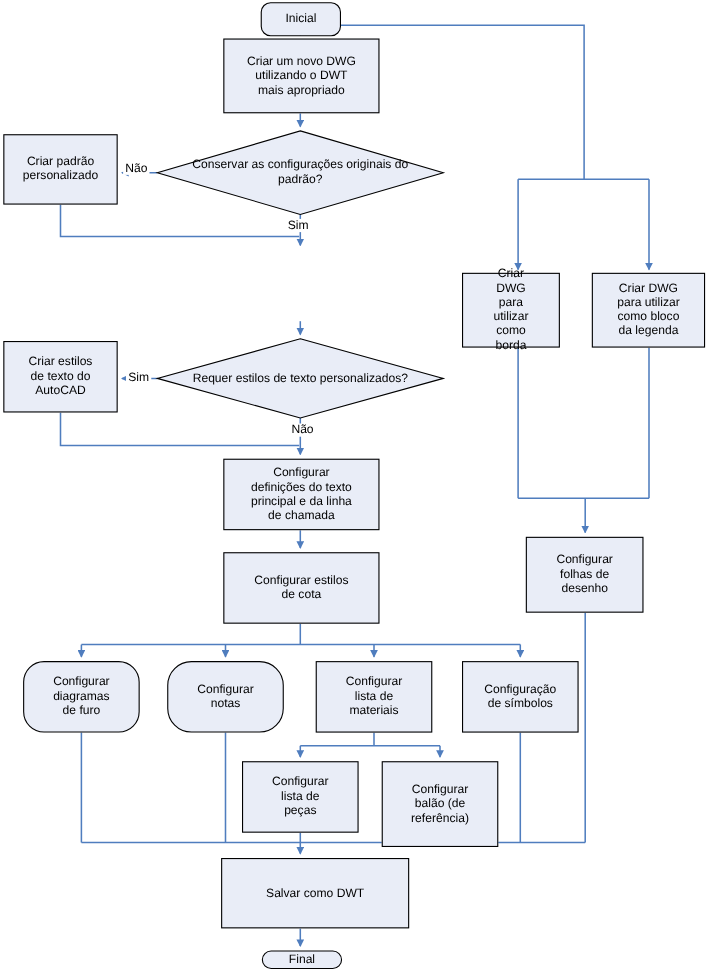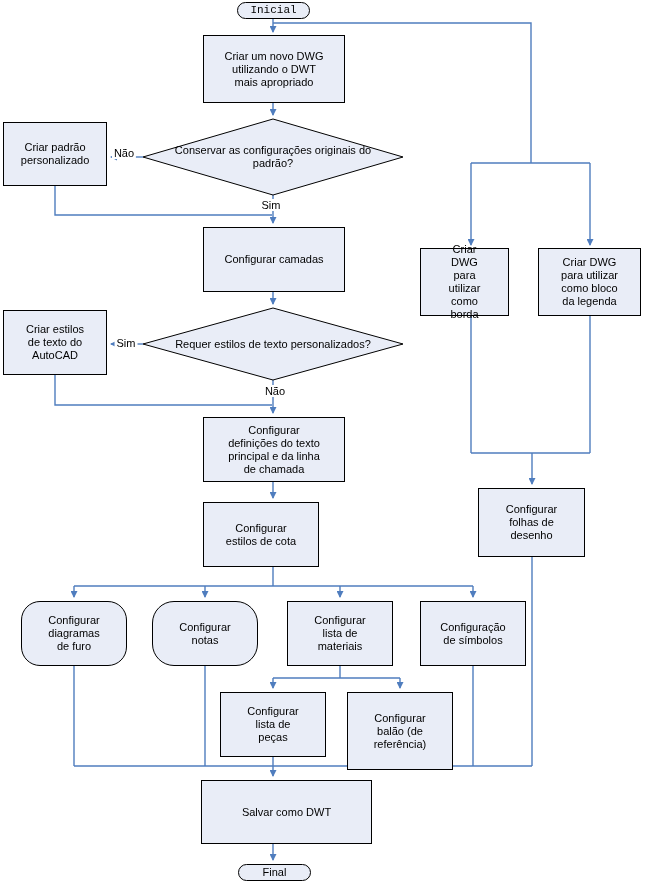--- a/index.html
+++ b/index.html
@@ -125,29 +125,28 @@
     <path class="edge" d="M473,666 V766"></path>
     <path class="edge" d="M400,757 V766"></path>
     <path class="edge" d="M74,766 H532"></path>
     <path class="edge" d="M273,757 V776" marker-end="url(#arrowhead)"></path>
     <path class="edge" d="M273,844 V860" marker-end="url(#arrowhead)"></path>
 
     <polygon class="diamond" points="273,119 403,157 273,195 143,157"></polygon>
     <polygon class="diamond" points="273,308 403,344 273,380 143,344"></polygon>
   </svg>
 
-  <div class="node terminator" style="left:237px; top:2px; width:73px; height:17px;font-family:Liberation Mono, monospace;">Inicial</div>
+  <div class="node terminator" style="left:237px; top:2px; width:73px; height:31px;">Inicial</div>
   <div class="node terminator" style="left:238px; top:864px; width:73px; height:17px;">Final</div>
 
   <div class="node" style="left:203px; top:35px; width:142px; height:68px;">Criar um novo DWG utilizando o DWT mais apropriado</div>
   <div class="node" style="left:3px; top:122px; width:104px; height:64px;">Criar padrão personalizado</div>
-  <div class="node" style="left:203px; top:227px; width:142px; height:65px;">Configurar camadas</div>
   <div class="node" style="left:3px; top:310px; width:104px; height:65px;">Criar estilos de texto do AutoCAD</div>
   <div class="node" style="left:203px; top:417px; width:142px; height:65px;">Configurar definições do texto principal e da linha de chamada</div>
-  <div class="node" style="left:203px; top:502px; width:116px; height:65px;">Configurar estilos de cota</div>
+  <div class="node" style="left:203px; top:502px; width:142px; height:65px;">Configurar estilos de cota</div>
 
   <div class="node" style="left:420px; top:248px; width:89px; height:68px;">Criar DWG para utilizar como borda</div>
   <div class="node" style="left:538px; top:248px; width:103px; height:68px;">Criar DWG para utilizar como bloco da legenda</div>
   <div class="node" style="left:478px; top:488px; width:107px; height:69px;">Configurar folhas de desenho</div>
 
   <div class="node" style="left:21px; top:601px; width:106px; height:65px;border-radius:19px;">Configurar diagramas de furo</div>
   <div class="node" style="left:152px; top:601px; width:106px; height:65px;border-radius:22px;">Configurar notas</div>
   <div class="node" style="left:287px; top:601px; width:106px; height:65px;">Configurar lista de materiais</div>
   <div class="node" style="left:420px; top:601px; width:106px; height:65px;">Configuração de símbolos</div>
 

